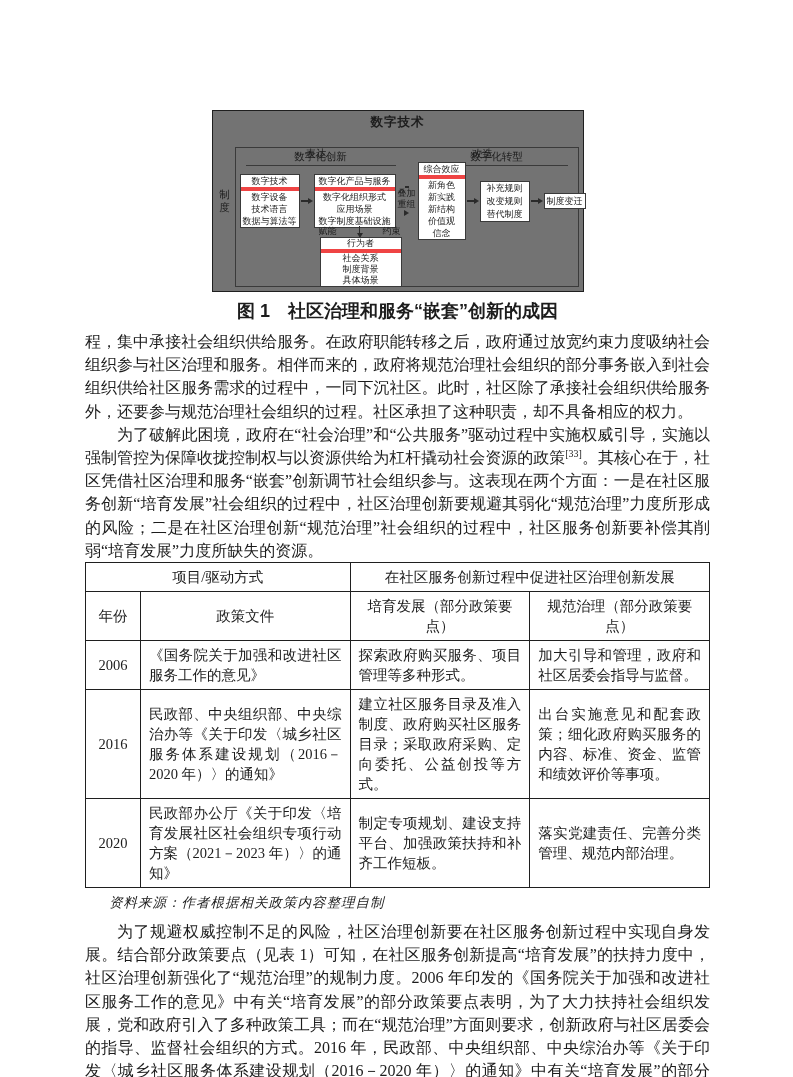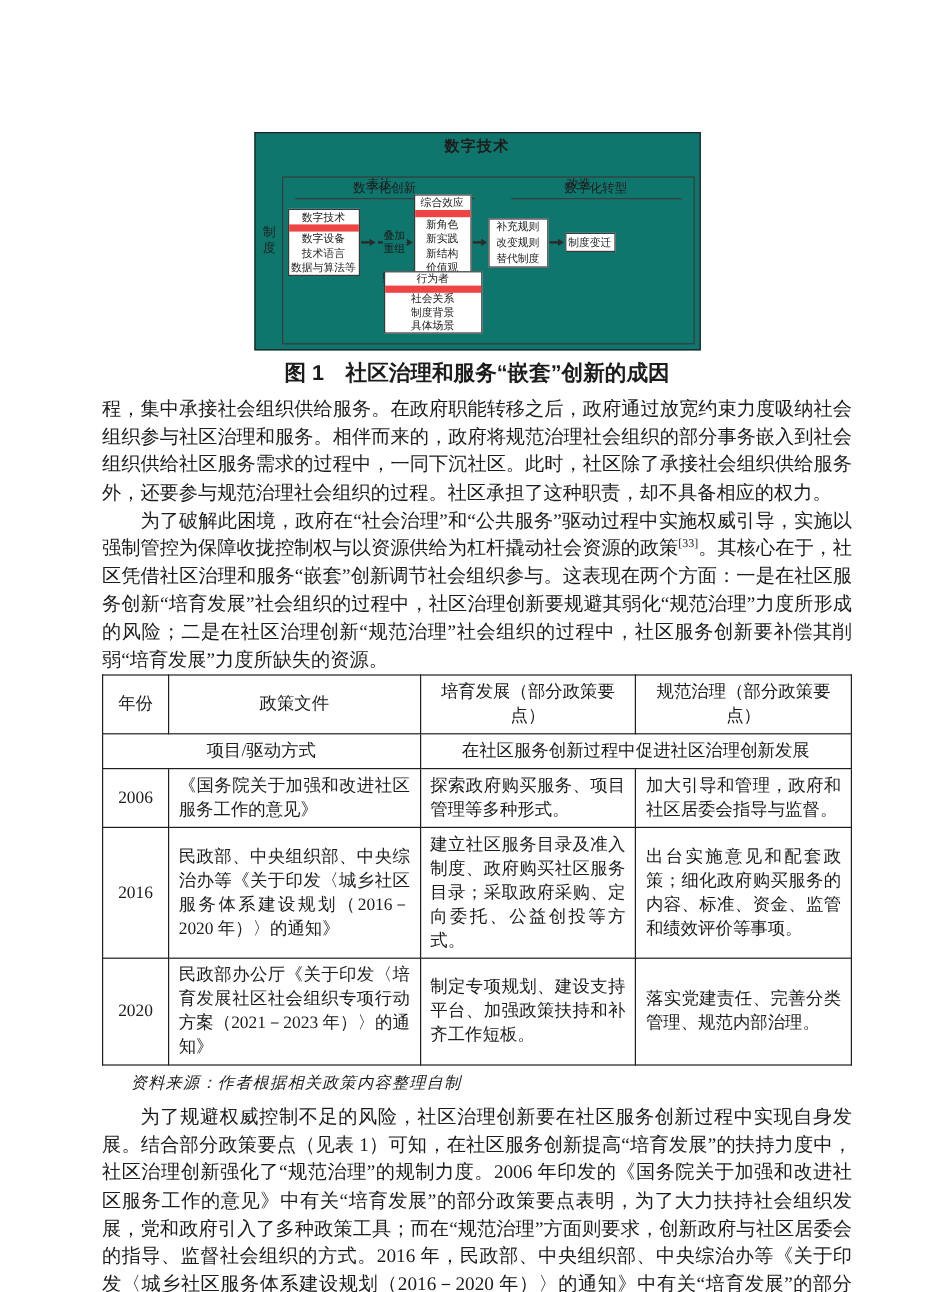--- a/index.html
+++ b/index.html
@@ -8,46 +8,46 @@
     position:relative;
     width:793px; height:1077px;
     background:#fff;
     color:#1c1c1c;
     font-family:"Liberation Serif", serif;
     overflow:hidden;
     padding:110px 83px 0 85px;
   }
   
   .fig-wrap { width:372px; margin:0 auto; }
-  .fig-outer { position:relative; width:372px; height:182px; border:1.6px solid #1f1f1f; background:#0f766e; }
+  .fig-outer { position:relative; width:372px; height:182px; border:1.6px solid #1f1f1f; background:#737373; }
   .fig-title { text-align:center; font-weight:bold; font-size:12.5px; padding-top:3px; letter-spacing:1px; }
   .fig-phase { position:absolute; top:36px; font-size:10.5px; }
   .fig-phase.left { left:28%; transform:translateX(-50%); }
   .fig-phase.right { left:73%; transform:translateX(-50%); }
   .fig-inner { position:absolute; left:22px; right:4px; top:36px; bottom:4px; border:1px solid #3a3a3a; }
   .fig-side { position:absolute; left:5px; top:50%; transform:translateY(-50%); font-size:10.5px; line-height:13px; text-align:center; width:14px; }
   .fig-side span { display:block; }
   .sec-head { position:absolute; top:2px; font-size:10.5px; text-align:center; border-bottom:1px solid #3a3a3a; padding-bottom:1px; }
   .sec-head.left { left:10px; width:150px; }
   .sec-head.right { right:10px; width:142px; }
   .flow-row { position:absolute; left:4px; right:1px; top:14px; display:flex; align-items:center; }
   .fbox { border:1px solid #3a3a3a; background:#fff; font-size:9px; line-height:12px; text-align:center; flex-shrink:0; }
-  .fbox .ft { border-bottom:6px solid #ef4444; white-space:nowrap; padding:0 1px;font-family:Liberation Serif, serif; }
+  .fbox .ft { border-bottom:4px solid #ef4444; white-space:nowrap; padding:0 1px;font-family:Liberation Serif, serif; }
   .fbox .fi { white-space:nowrap; padding:0 1px; }
   .bA { width:60px; } .bB { width:82px; } .bC { width:48px; line-height:12px; } .bD { width:50px; line-height:13px; } .bE { padding:1px 2px; white-space:nowrap; }
   .harrow { display:flex; align-items:center; flex-shrink:0; margin:0 1px; }
   .harrow .shaft { width:7px; height:1.2px; background:#2a2a2a; }
   .harrow .head { width:0; height:0; border-left:5px solid #2a2a2a; border-top:3.5px solid transparent; border-bottom:3.5px solid transparent; }
-  .mid-arrow { display:flex; align-items:center; flex-shrink:0; margin:0 1px; }
+  .mid-arrow { display:flex; align-items:center; flex-shrink:0; margin:0 1px;flex-direction:column; }
   .mid-arrow .lbl { display:flex; flex-direction:column; font-size:9px; line-height:11px; margin:0 1px; }
   .venable-row { position:absolute; top:77px; left:76px; width:96px; display:flex; justify-content:center; align-items:center; gap:20px; font-size:9px; }
   .varrow { display:flex; flex-direction:column; align-items:center; }
   .varrow .vshaft { width:1.2px; height:7px; background:#2a2a2a; }
   .varrow .vhead { width:0; height:0; border-top:5px solid #2a2a2a; border-left:3.5px solid transparent; border-right:3.5px solid transparent; }
-  .bF { position:absolute; left:84px; top:78px; width:82px; line-height:11px; }
+  .bF { position:absolute; left:84px; top:89px; width:82px; line-height:11px; }
   .fig-caption { text-align:center; font-family:"Liberation Sans", sans-serif; font-weight:bold; font-size:18px; margin-top:7px; }
   
   .body-text { margin-top:7px; font-size:16px; line-height:23.2px; text-align:justify; }
   .para { text-align:justify; }
   .para.indent { text-indent:2em; }
   sup.ref { font-size:10px; line-height:0; }
   
   .tbl-caption { text-align:center; font-family:"Liberation Sans", sans-serif; font-weight:bold; font-size:14.5px; margin-top:6px; margin-bottom:6px; }
   table.policy { width:100%; border-collapse:collapse; font-size:14.5px; line-height:20px; }
   table.policy th, table.policy td { border:1px solid #1f1f1f; padding:4px 8px; vertical-align:middle; font-weight:normal; }
@@ -80,20 +80,26 @@
           <div class="fbox bA">
             <div class="ft">数字技术</div>
             <div class="fi">数字设备</div>
             <div class="fi">技术语言</div>
             <div class="fi">数据与算法等</div>
           </div>
           <div class="harrow">
               <span class="shaft"></span>
               <span class="head"></span>
             </div>
+          <div class="fbox bB">
+            <div class="ft">数字化产品与服务</div>
+            <div class="fi">数字化组织形式</div>
+            <div class="fi">应用场景</div>
+            <div class="fi">数字制度基础设施</div>
+          </div>
           <div class="mid-arrow">
             <span class="shaft" style="width:4px;height:1.2px;background:#2a2a2a;"></span>
             <span class="lbl">
               <span>叠加</span>
               <span>重组</span>
             </span>
             <span class="head" style="width:0;height:0;border-left:5px solid #2a2a2a;border-top:3.5px solid transparent;border-bottom:3.5px solid transparent;"></span>
           </div>
           <div class="fbox bC">
             <div class="ft">综合效应</div>
@@ -140,28 +146,28 @@
   </div>
 
   <div class="body-text">
     <p class="para">程，集中承接社会组织供给服务。在政府职能转移之后，政府通过放宽约束力度吸纳社会组织参与社区治理和服务。相伴而来的，政府将规范治理社会组织的部分事务嵌入到社会组织供给社区服务需求的过程中，一同下沉社区。此时，社区除了承接社会组织供给服务外，还要参与规范治理社会组织的过程。社区承担了这种职责，却不具备相应的权力。</p>
     <p class="para indent"><span>为了破解此困境，政府在“社会治理”和“公共服务”驱动过程中实施权威引导，实施以强制管控为保障收拢控制权与以资源供给为杠杆撬动社会资源的政策</span><sup class="ref">[33]</sup><span>。其核心在于，社区凭借社区治理和服务“嵌套”创新调节社会组织参与。这表现在两个方面：一是在社区服务创新“培育发展”社会组织的过程中，社区治理创新要规避其弱化“规范治理”力度所形成的风险；二是在社区治理创新“规范治理”社会组织的过程中，社区服务创新要补偿其削弱“培育发展”力度所缺失的资源。</span></p>
   </div>
 
   <table class="policy">
     <tbody>
         <tr>
+      <th colspan="2">项目/驱动方式</th>
+      <th colspan="2">在社区服务创新过程中促进社区治理创新发展</th>
+    </tr>
+    <tr>
       <th>年份</th>
       <th>政策文件</th>
       <th>培育发展（部分政策要点）</th>
       <th>规范治理（部分政策要点）</th>
-    </tr>
-    <tr>
-      <th colspan="2">项目/驱动方式</th>
-      <th colspan="2">在社区服务创新过程中促进社区治理创新发展</th>
     </tr>
     <tr>
       <td class="year">2006</td>
       <td class="policy-doc">《国务院关于加强和改进社区服务工作的意见》</td>
       <td class="cultivate">探索政府购买服务、项目管理等多种形式。</td>
       <td class="regulate">加大引导和管理，政府和社区居委会指导与监督。</td>
     </tr>
     <tr>
       <td class="year">2016</td>
       <td class="policy-doc">民政部、中央组织部、中央综治办等《关于印发〈城乡社区服务体系建设规划（2016－2020 年）〉的通知》</td>

